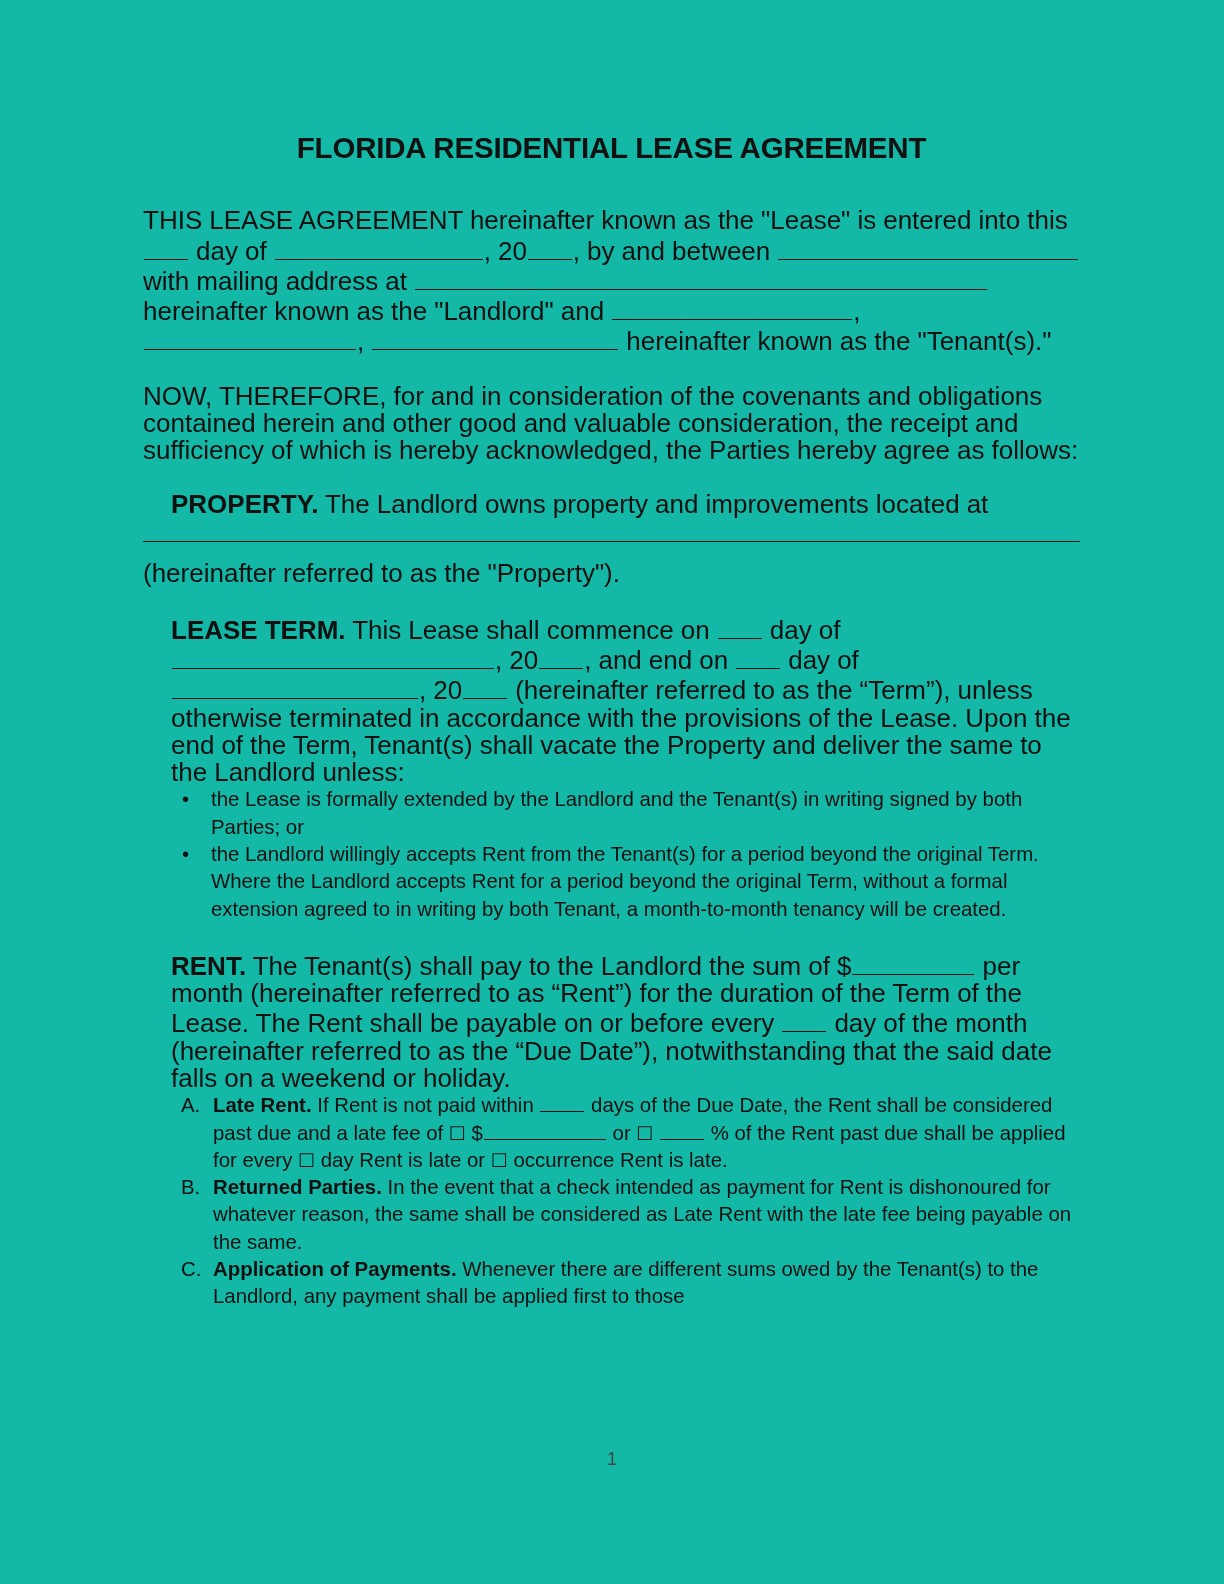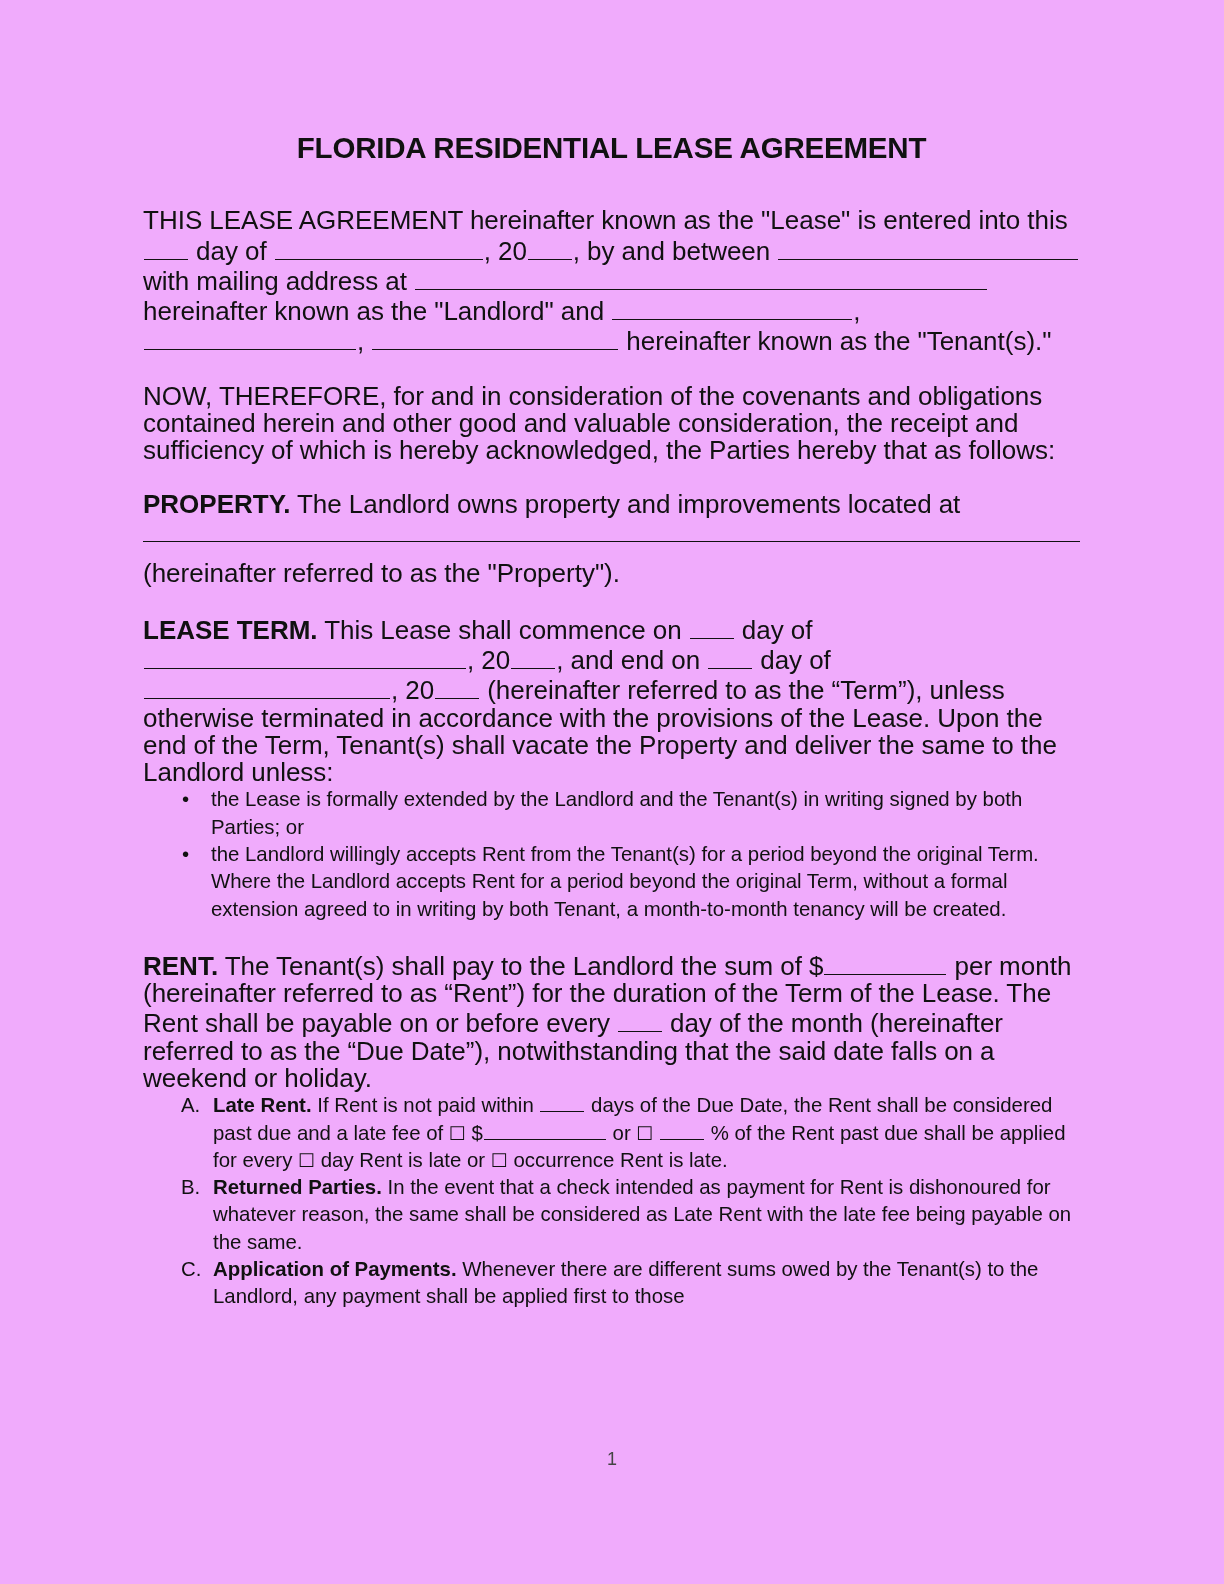--- a/index.html
+++ b/index.html
@@ -8,21 +8,21 @@
     background: #ffffff;
   }
   body {
     font-family: "Liberation Sans", sans-serif;
     color: #111111;
   }
   .page {
     position: relative;
     width: 1224px;
     height: 1584px;
-    background: #f0abfc;
+    background: #14b8a6;
     box-sizing: border-box;
     overflow: hidden;
   }
   .content {
     position: absolute;
     left: 143px;
     top: 130px;
     width: 937px;
   }
   .doc-title {
@@ -35,20 +35,21 @@
   }
   p.para {
     font-size: 26px;
     line-height: 27.3px;
     margin: 0 0 27px 0;
     text-align: left;
     word-spacing: -0.2px;
   }
   p.para.tight {
     margin-bottom: 0;
+    margin-left: 28px;
   }
   .bold {
     font-weight: bold;
   }
   
   .blank {
     display: inline-block;
     border-bottom: 1.6px solid #111111;
     height: 0.92em;
     vertical-align: baseline;
@@ -130,21 +131,21 @@
 <div class="page">
 
   <div class="content">
 
     <h1 class="doc-title">FLORIDA RESIDENTIAL LEASE AGREEMENT</h1>
 
     <p class="para"><span>THIS LEASE AGREEMENT hereinafter known as the "Lease" is entered into this </span><span class="blank b-sm"></span><span> day of </span><span class="blank b-xl"></span><span>,  20</span><span class="blank b-sm"></span><span>, by and between </span><span class="blank b-300"></span><span> with mailing address at </span><span class="blank b-570"></span><span> hereinafter known as the "Landlord" and </span><span class="blank b-240"></span><span>, </span><span class="blank b-210"></span><span>, </span><span class="blank b-xxl"></span><span> hereinafter known as the "Tenant(s)."</span></p>
 
 
 
-    <p class="para">NOW, THEREFORE, for and in consideration of the covenants and obligations contained herein and other good and valuable consideration, the receipt and sufficiency of which is hereby acknowledged, the Parties hereby that as follows:</p>
+    <p class="para">NOW, THEREFORE, for and in consideration of the covenants and obligations contained herein and other good and valuable consideration, the receipt and sufficiency of which is hereby acknowledged, the Parties hereby agree as follows:</p>
 
     <p class="para tight"><span class="bold">PROPERTY.</span><span> The Landlord owns property and improvements located at</span></p>
 
     <hr class="rule-full">
 
     <p class="para">(hereinafter referred to as the "Property").</p>
 
     <p class="para tight"><span class="bold">LEASE TERM.</span><span> This Lease shall commence on </span><span class="blank b-sm"></span><span> day of </span><span class="blank b-320"></span><span>, 20</span><span class="blank b-sm"></span><span>, and end on </span><span class="blank b-sm"></span><span> day of </span><span class="blank b-xxl"></span><span>,  20</span><span class="blank b-sm"></span><span> (hereinafter referred to as the “Term”), unless otherwise terminated in accordance with the provisions of the Lease. Upon the end of the Term, Tenant(s) shall vacate the Property and deliver the same to the Landlord unless:</span></p>
 
     <ul class="bullets">

